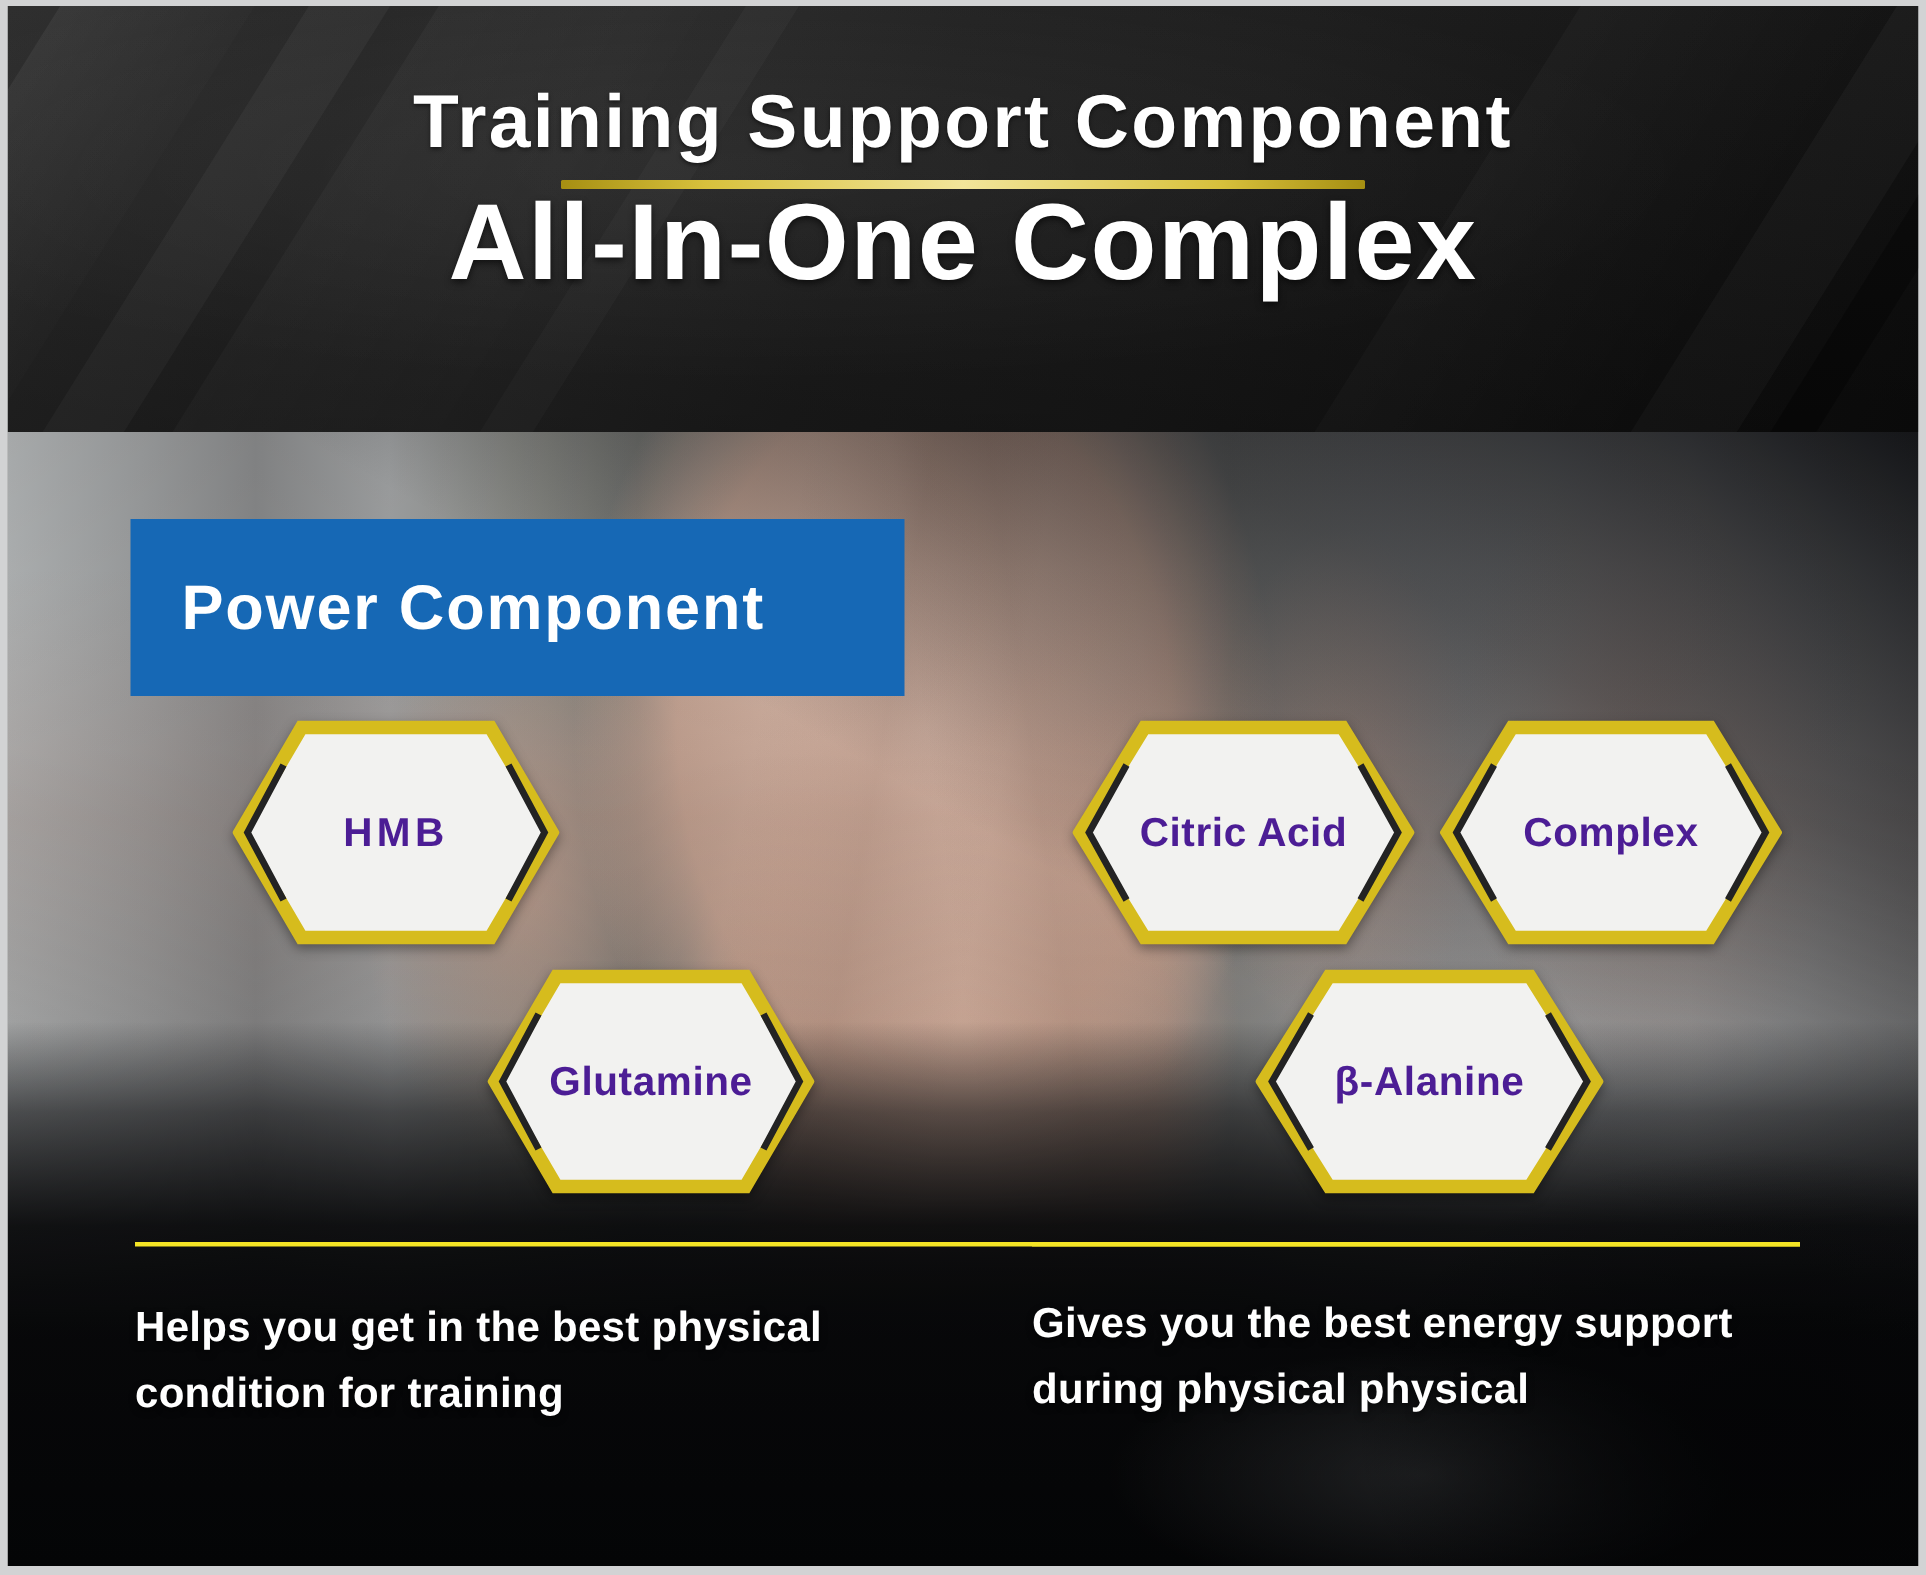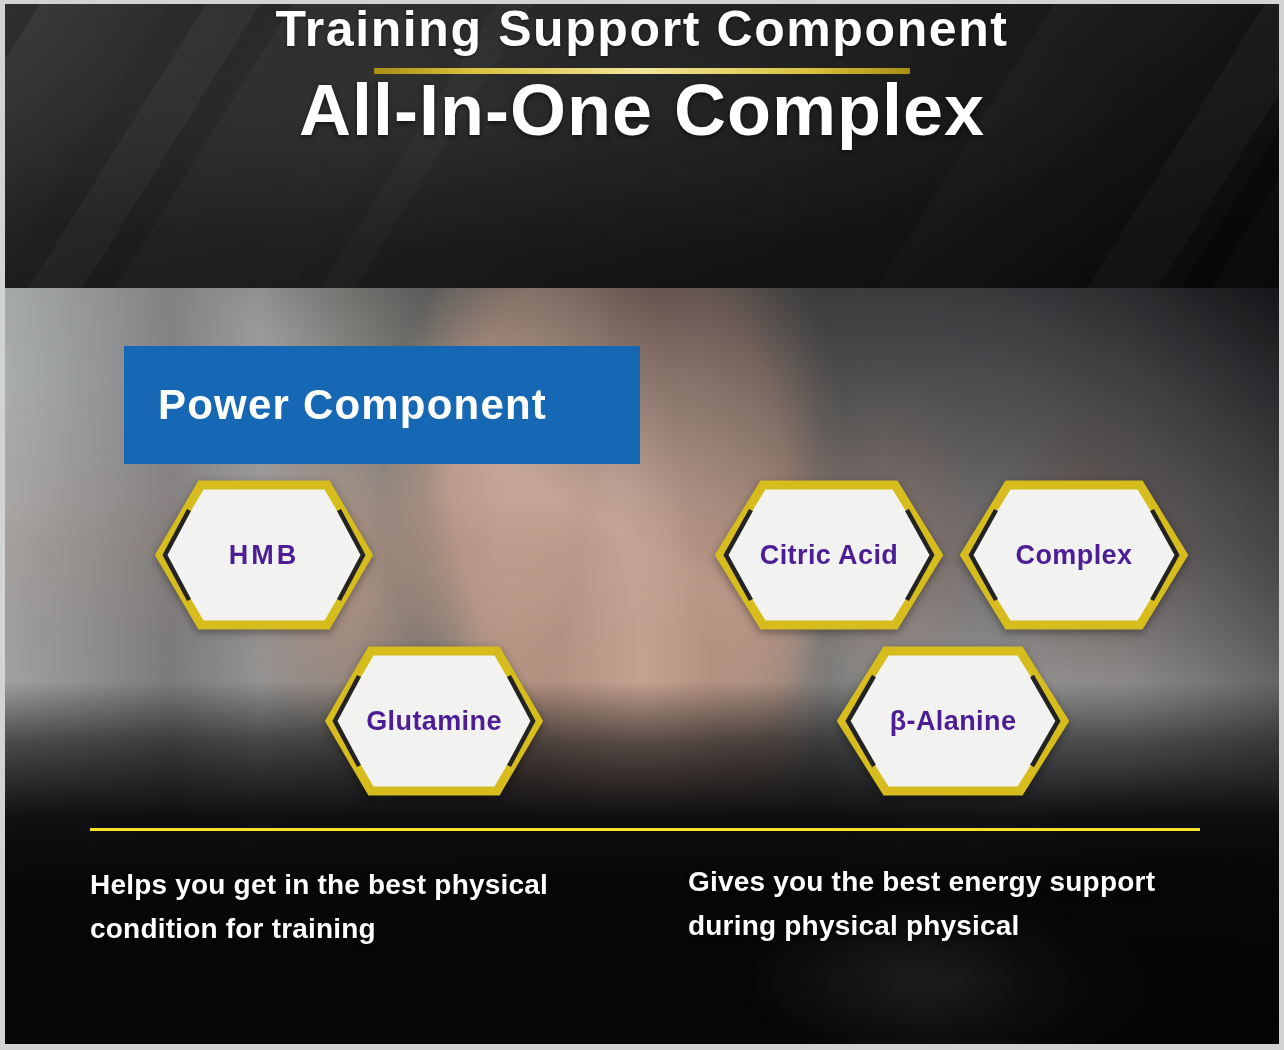--- a/index.html
+++ b/index.html
@@ -71,20 +71,21 @@
   }
 
   .header-inner{
     position:relative;
     z-index:4;
     height:100%;
     display:flex;
     flex-direction:column;
     align-items:center;
     justify-content:flex-start;
+    padding-top:52px;
     box-sizing:border-box;
   }
   .kicker{
     color:#ffffff;
     font-size:50px;
     font-weight:700;
     letter-spacing:1.6px;
     line-height:1;
     text-align:center;
     white-space:nowrap;
@@ -184,21 +185,21 @@
     position:absolute;
     top:58px;
     left:0;
     height:118px;
     background:#1668b5;
     display:flex;
     align-items:center;
     box-sizing:border-box;
     padding-left:34px;
   }
-  .col-left  .band{ width:516px;margin-left:37px; }
+  .col-left  .band{ width:516px; }
   .col-right .band{ width:513px; padding-left:24px; }
 
   .band-label{
     color:#ffffff;
     font-size:42px;
     font-weight:700;
     letter-spacing:1.2px;
     line-height:1;
     white-space:nowrap;
   }

